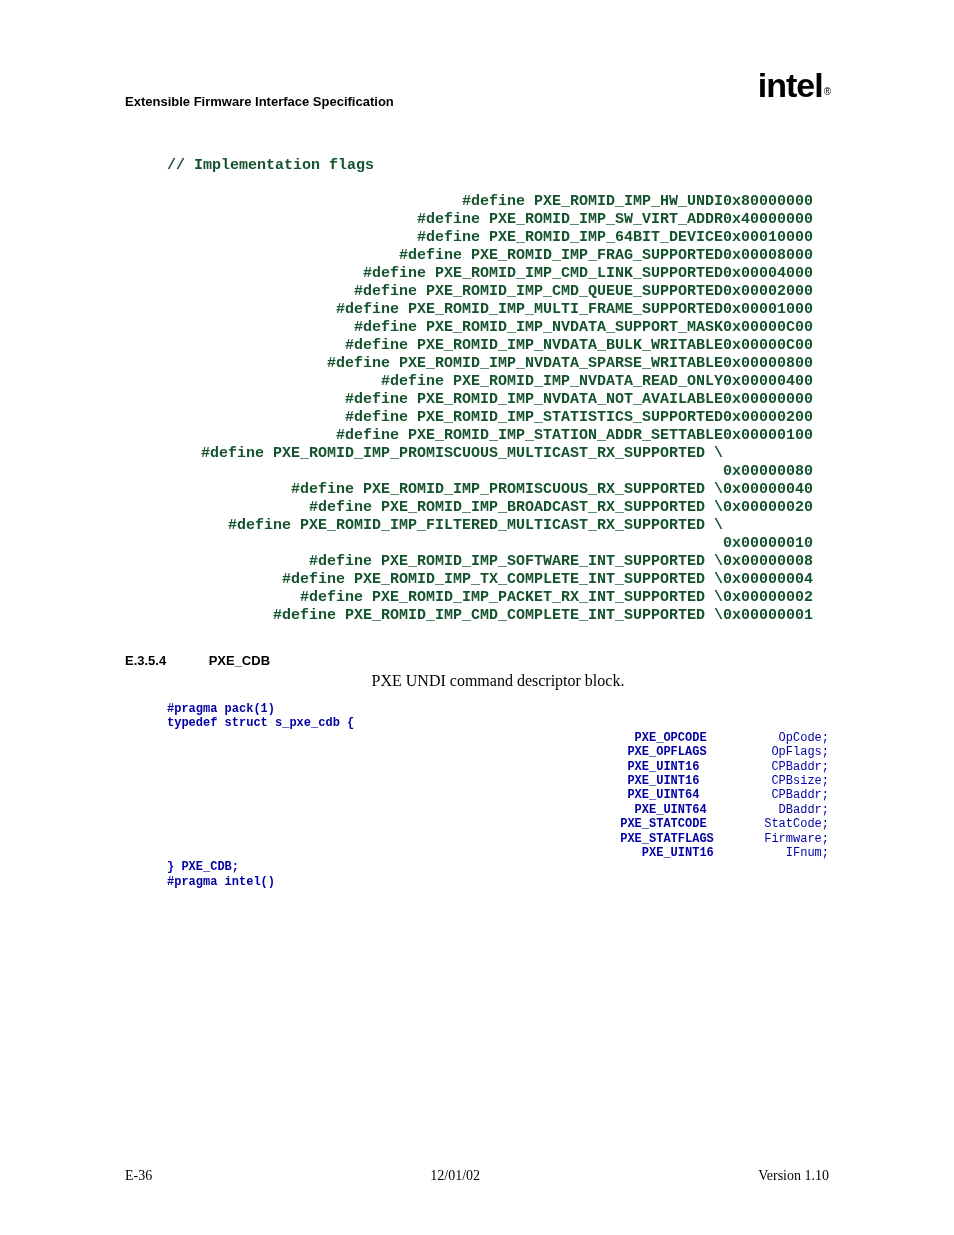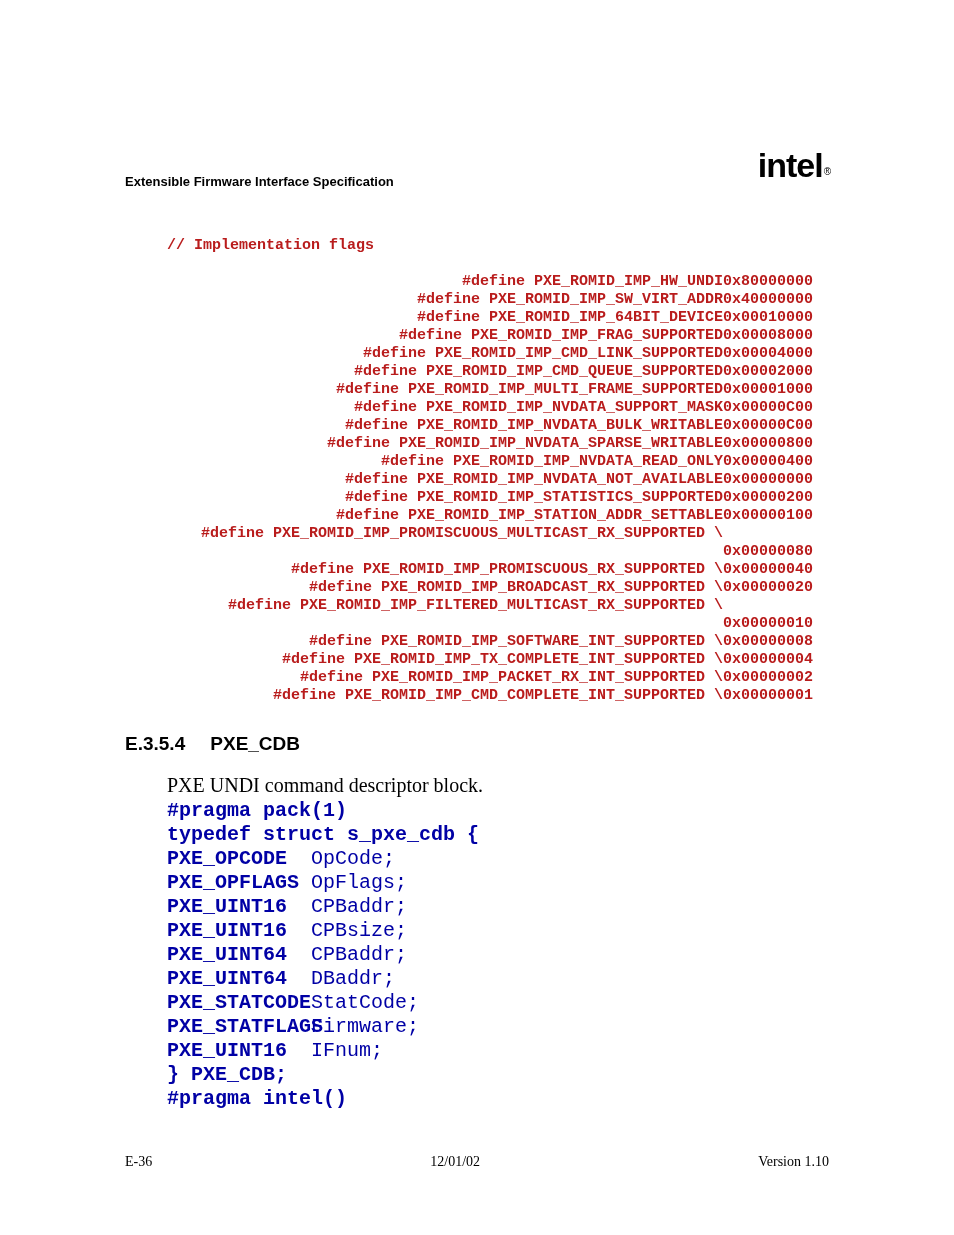--- a/index.html
+++ b/index.html
@@ -7,21 +7,21 @@
     width: 954px;
     height: 1235px;
     margin: 0;
     padding: 0;
     background: #fff;
     font-family: "Times New Roman", Times, serif;
     position: relative;
     box-sizing: border-box;
   }
   .page {
-    padding: 116px 125px 0 125px;
+    padding: 36px 125px 0 125px;
     box-sizing: border-box;
   }
   .header-row {
     display: flex;
     justify-content: space-between;
     align-items: flex-end;
     margin-bottom: 48px;
   }
   .header-title {
     font-family: Arial, Helvetica, sans-serif;
@@ -42,64 +42,65 @@
     font-weight: normal;
     vertical-align: baseline;
     position: relative;
     top: -2px;
     left: 1px;
   }
   .code-block {
     font-family: "Courier New", Courier, monospace;
     font-weight: bold;
     font-size: 15px;
-    color: #b91c1c;
+    color: #14532d;
     white-space: pre;
     line-height: 1.2;
     margin-left: 42px;
   }
   .struct-block {
     font-family: "Courier New", Courier, monospace;
-    font-size: 20px;
+    font-size: 12px;
     color: #0000a5;
     line-height: 1.2;
     margin-left: 42px;
   }
   .struct-block .bold { font-weight: bold; }
   .section-head {
     font-family: Arial, Helvetica, sans-serif;
     font-weight: bold;
-    font-size: 19px;
+    font-size: 13px;
     margin-top: 28px;
-    margin-bottom: 19px;
+    margin-bottom: 4px;
   }
   .section-num {
     display: inline-block;
     width: 80px;
   }
   .body-text {
     font-family: "Times New Roman", Times, serif;
-    font-size: 20px;
+    font-size: 16px;
     margin-left: 42px;
-    margin-bottom: 2px;
+    margin-bottom: 12px;
+    text-align: center;
   }
   .footer {
     position: absolute;
-    bottom: 65px;
+    bottom: 51px;
     left: 125px;
     right: 125px;
     display: flex;
     justify-content: space-between;
     font-family: "Times New Roman", Times, serif;
     font-size: 14px;
   }
   .define-row { display: flex; text-align: right; }
   .define-name { width: 556px; }
   .define-val { }
-  .struct-row { display: flex; }
+  .struct-row { display: flex; justify-content: flex-end; }
   .struct-type { width: 144px; font-weight: bold; }
   .struct-field { }
 </style>
 </head>
 <body>
 
 <div class="page">
 
   <div class="header-row">
     <div class="header-title">Extensible Firmware Interface Specification</div>

